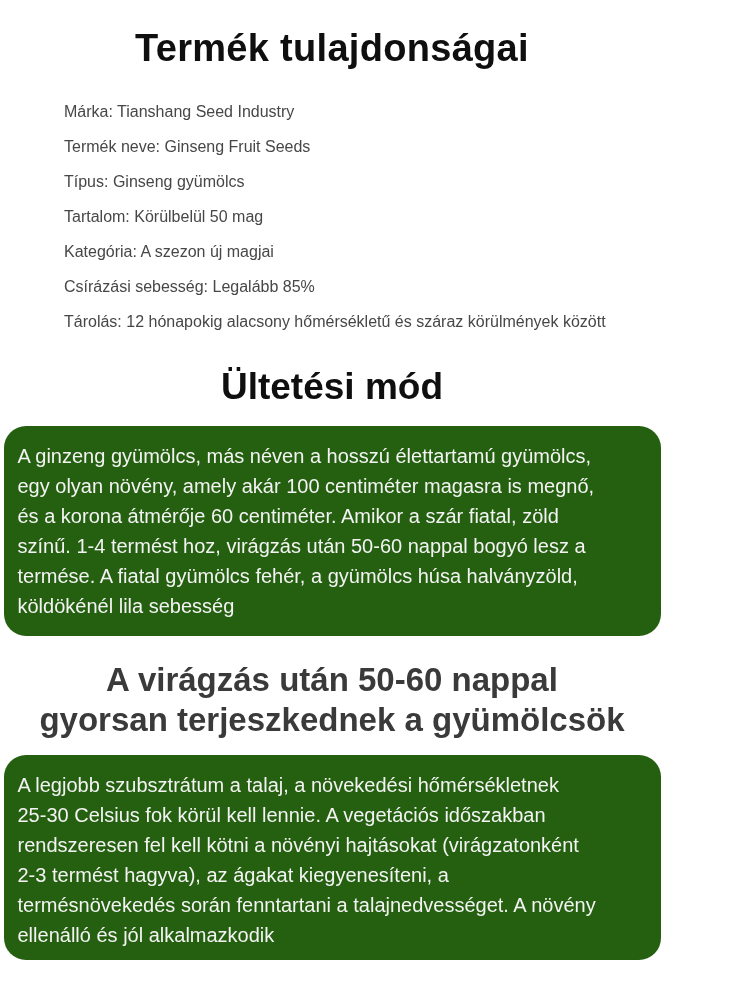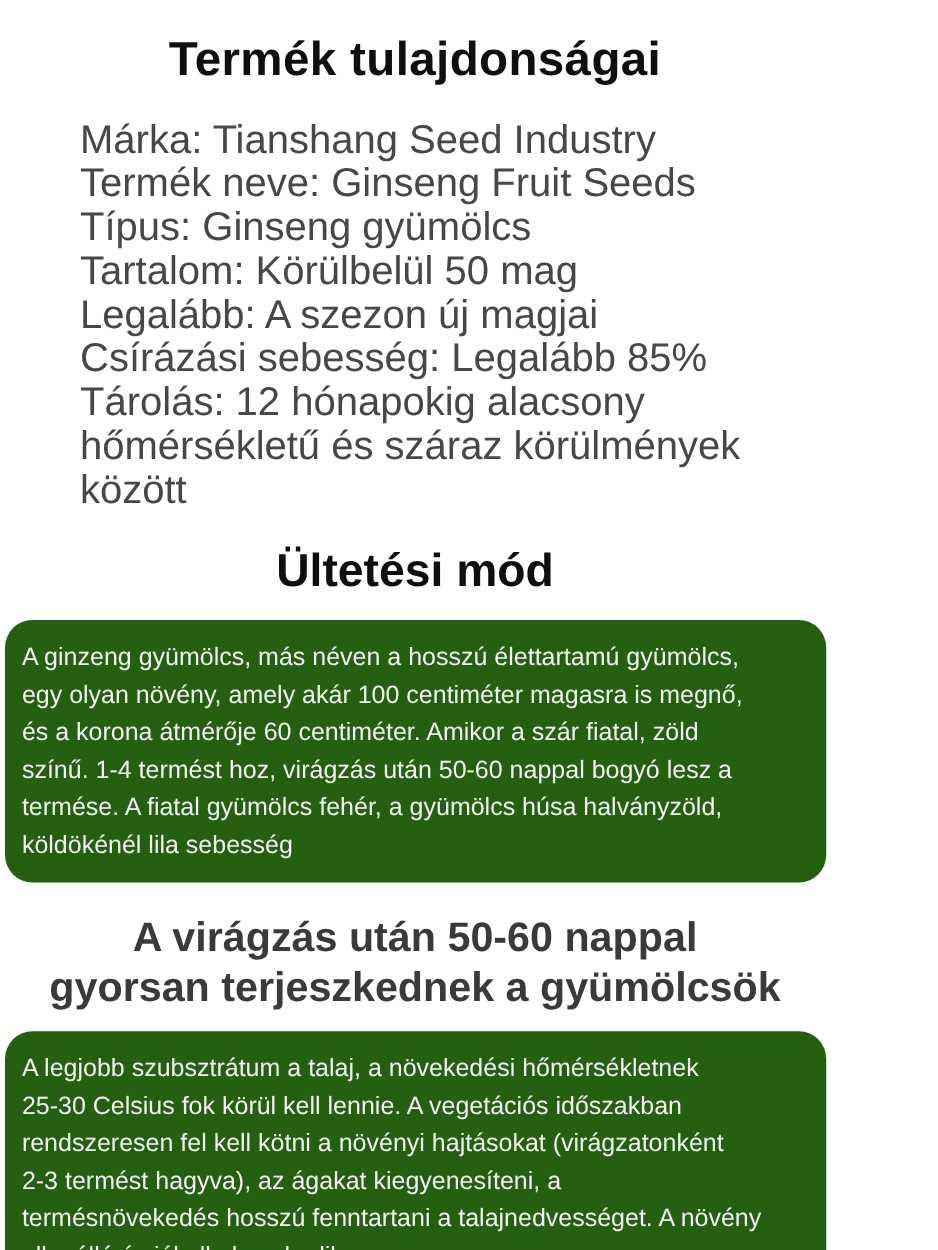--- a/index.html
+++ b/index.html
@@ -24,21 +24,21 @@
     padding-top: 25px;
     font-size: 38px;
     line-height: 46px;
     font-weight: 700;
     text-align: center;
     color: #0f0f0f;
     letter-spacing: 0.3px;
   }
   .attributes {
     margin: 23px 40px 0 64px;
-    font-size: 32px;
+    font-size: 16px;
     line-height: 35px;
     color: #474747;
   }
   .attribute-row { display: block; }
   .section-heading {
     margin: 0;
     text-align: center;
     font-weight: 700;
   }
   .planting-heading {
@@ -78,21 +78,21 @@
 
 <div class="page">
 
   <h1 class="page-title">Termék tulajdonságai</h1>
 
   <div class="attributes">
     <span class="attribute-row">Márka: Tianshang Seed Industry</span>
     <span class="attribute-row">Termék neve: Ginseng Fruit Seeds</span>
     <span class="attribute-row">Típus: Ginseng gyümölcs</span>
     <span class="attribute-row">Tartalom: Körülbelül 50 mag</span>
-    <span class="attribute-row">Legalább: A szezon új magjai</span>
+    <span class="attribute-row">Kategória: A szezon új magjai</span>
     <span class="attribute-row">Csírázási sebesség: Legalább 85%</span>
     <span class="attribute-row">Tárolás: 12 hónapokig alacsony hőmérsékletű és száraz körülmények között</span>
   </div>
 
   <h2 class="section-heading planting-heading">Ültetési mód</h2>
 
   <div class="green-box planting-box">
     <div class="box-line">A ginzeng gyümölcs, más néven a hosszú élettartamú gyümölcs,</div>
     <div class="box-line">egy olyan növény, amely akár 100 centiméter magasra is megnő,</div>
     <div class="box-line">és a korona átmérője 60 centiméter. Amikor a szár fiatal, zöld</div>
@@ -104,17 +104,17 @@
   <h2 class="section-heading growth-heading">
     <span>A virágzás után 50-60 nappal</span><br>
     <span>gyorsan terjeszkednek a gyümölcsök</span>
   </h2>
 
   <div class="green-box growth-box">
     <div class="box-line">A legjobb szubsztrátum a talaj, a növekedési hőmérsékletnek</div>
     <div class="box-line">25-30 Celsius fok körül kell lennie. A vegetációs időszakban</div>
     <div class="box-line">rendszeresen fel kell kötni a növényi hajtásokat (virágzatonként</div>
     <div class="box-line">2-3 termést hagyva), az ágakat kiegyenesíteni, a</div>
-    <div class="box-line">termésnövekedés hosszú fenntartani a talajnedvességet. A növény</div>
+    <div class="box-line">termésnövekedés során fenntartani a talajnedvességet. A növény</div>
     <div class="box-line">ellenálló és jól alkalmazkodik</div>
   </div>
 
 </div>
 
 </body></html>

